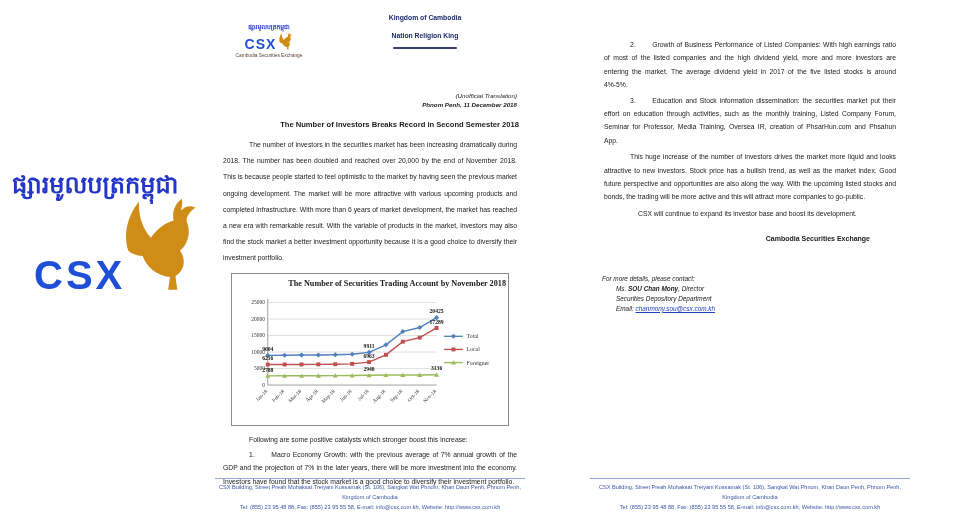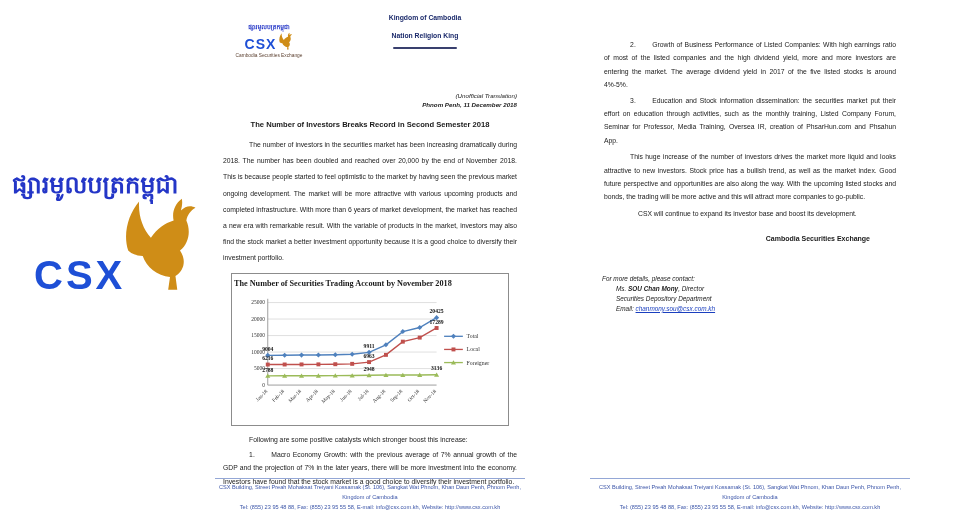--- a/index.html
+++ b/index.html
@@ -30,34 +30,34 @@
   .logo-sub{font-size:4.8px;color:#5e4333;margin-top:2px;white-space:nowrap}
   .kingdom{position:absolute;left:110px;right:0;top:4px;text-align:center;
     color:#1b2a6b;font-weight:bold;font-size:6.8px}
   .kingdom .k2{margin-top:11px}
   .hdr-divider{width:64px;height:1.5px;background:linear-gradient(90deg,#aab,“#223”,#aab);
     background:#39406e;margin:8px auto 0 auto;border-radius:1px}
 
   .transnote{font-size:6.2px;font-style:italic;text-align:right;margin:6px 8px 0 0}
   .dateline{font-size:6.2px;font-style:italic;font-weight:bold;text-align:right;margin:2px 8px 0 0}
 
-  .doc-title{font-size:7.6px;font-weight:bold;text-align:center;margin:12px 6px 0 6px}
+  .doc-title{font-size:7.6px;font-weight:bold;text-align:right;margin:12px 6px 0 6px}
 
   .bt{font-size:6.8px;text-align:justify;margin:0;padding:0 8px}
   .lh-wide{line-height:16.2px}
   .lh-mid{line-height:13.4px}
   .indent{text-indent:26px}
   .indent-deep{text-indent:34px}
   .num{margin-right:16px;letter-spacing:0.3px}
 
   
   .chart-box{margin:5px 16px 0 16px;border:1px solid #8c8c8c;background:#fff;
     padding:5px 2px 2px 2px}
   .chart-title{font-family:"Liberation Serif",serif;font-size:8.2px;font-weight:bold;
-    text-align:left;margin-bottom:1px}
+    text-align:right;margin-bottom:1px}
   .chart-svg{display:block;width:100%;height:134px;font-family:"Liberation Serif",serif}
 
   
   .page-footer{position:absolute;left:10px;right:10px;bottom:7px;
     border-top:1px solid #94a7d6;padding-top:3px;
     font-size:5.6px;line-height:10px;color:#3b55a8;text-align:center}
 
   
   .signature{font-size:7px;font-weight:bold;text-align:right;padding-right:34px;margin-top:15px}
   .contact{margin-top:32px;padding-left:6px;font-size:6.4px;font-style:italic;line-height:9.8px}

